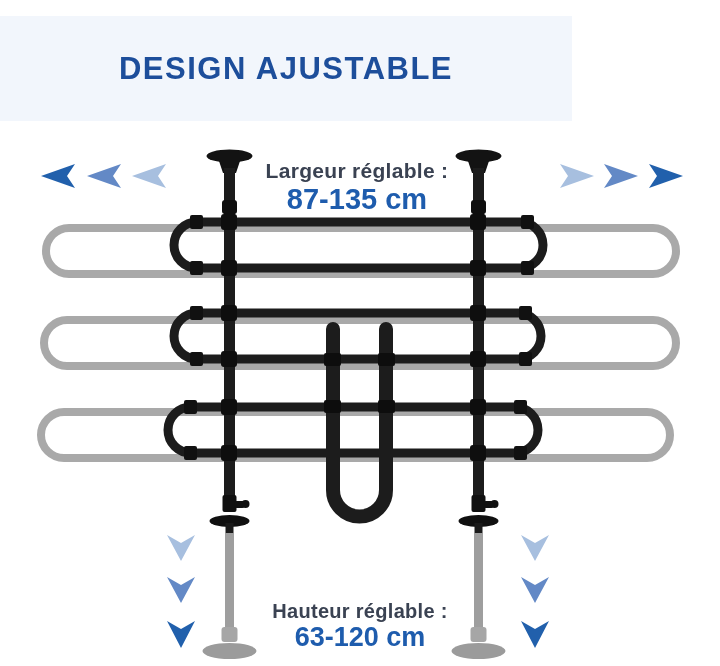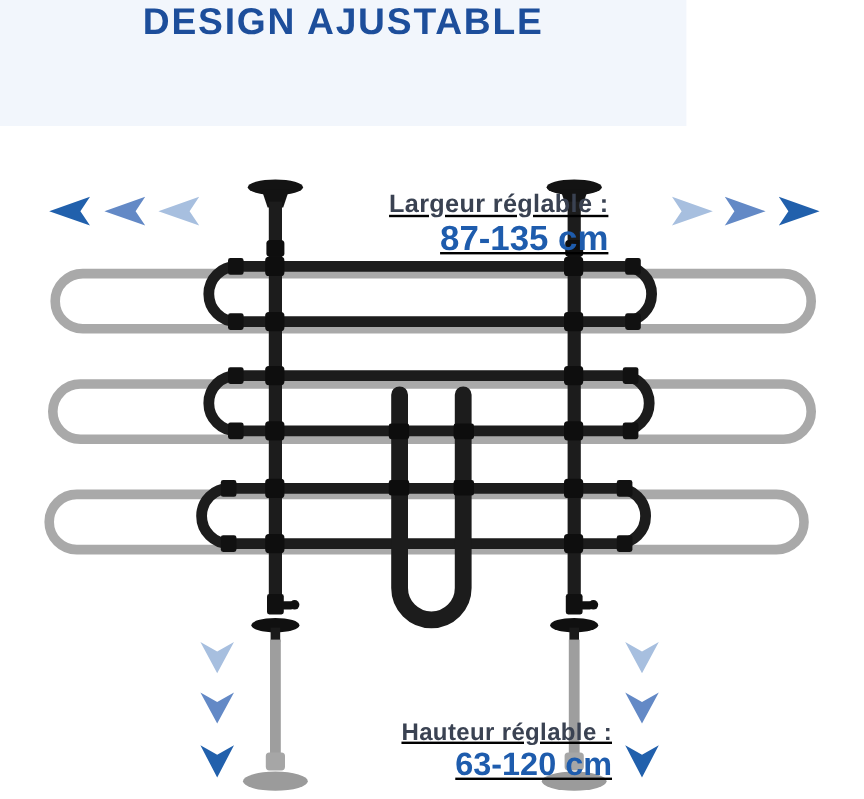--- a/index.html
+++ b/index.html
@@ -7,28 +7,28 @@
     --label-text:#3a4252; --value-text:#1e5cad;
     --arrow-dark:#2160ac; --arrow-medium:#6389c6; --arrow-light:#a7bfdf;
     --tube-black:#1c1c1c; --tube-gray:#a9a9a9; --pole-gray:#9e9e9e;
   }
   html,body{margin:0;padding:0;}
   body{
     width:720px;height:666px;position:relative;background:#ffffff;
     overflow:hidden;font-family:"Liberation Sans", sans-serif;
   }
   .header{
-    position:absolute;top:0;left:0;width:572px;height:105px;
-    background:var(--header-bg);display:flex;align-items:flex-start;justify-content:center;
+    position:absolute;top:16px;left:0;width:572px;height:105px;
+    background:var(--header-bg);display:flex;align-items:center;justify-content:center;
   }
   .header .title{
     font-size:31px;font-weight:bold;letter-spacing:1.5px;color:var(--header-text);
   }
   svg.product{position:absolute;top:0;left:0;}
-  .callout{position:absolute;width:300px;text-align:right;line-height:1.12;text-decoration:underline;}
+  .callout{position:absolute;width:300px;text-align:center;line-height:1.12;}
   .callout .label{font-weight:bold;color:var(--label-text);letter-spacing:.3px;}
   .callout .value{font-weight:bold;color:var(--value-text);}
   #width-callout{left:207px;top:159px;}
   #width-callout .label{font-size:21px;}
   #width-callout .value{font-size:29px;}
   #height-callout{left:210px;top:600px;}
   #height-callout .label{font-size:20px;}
   #height-callout .value{font-size:27px;}
 </style>
 </head>

